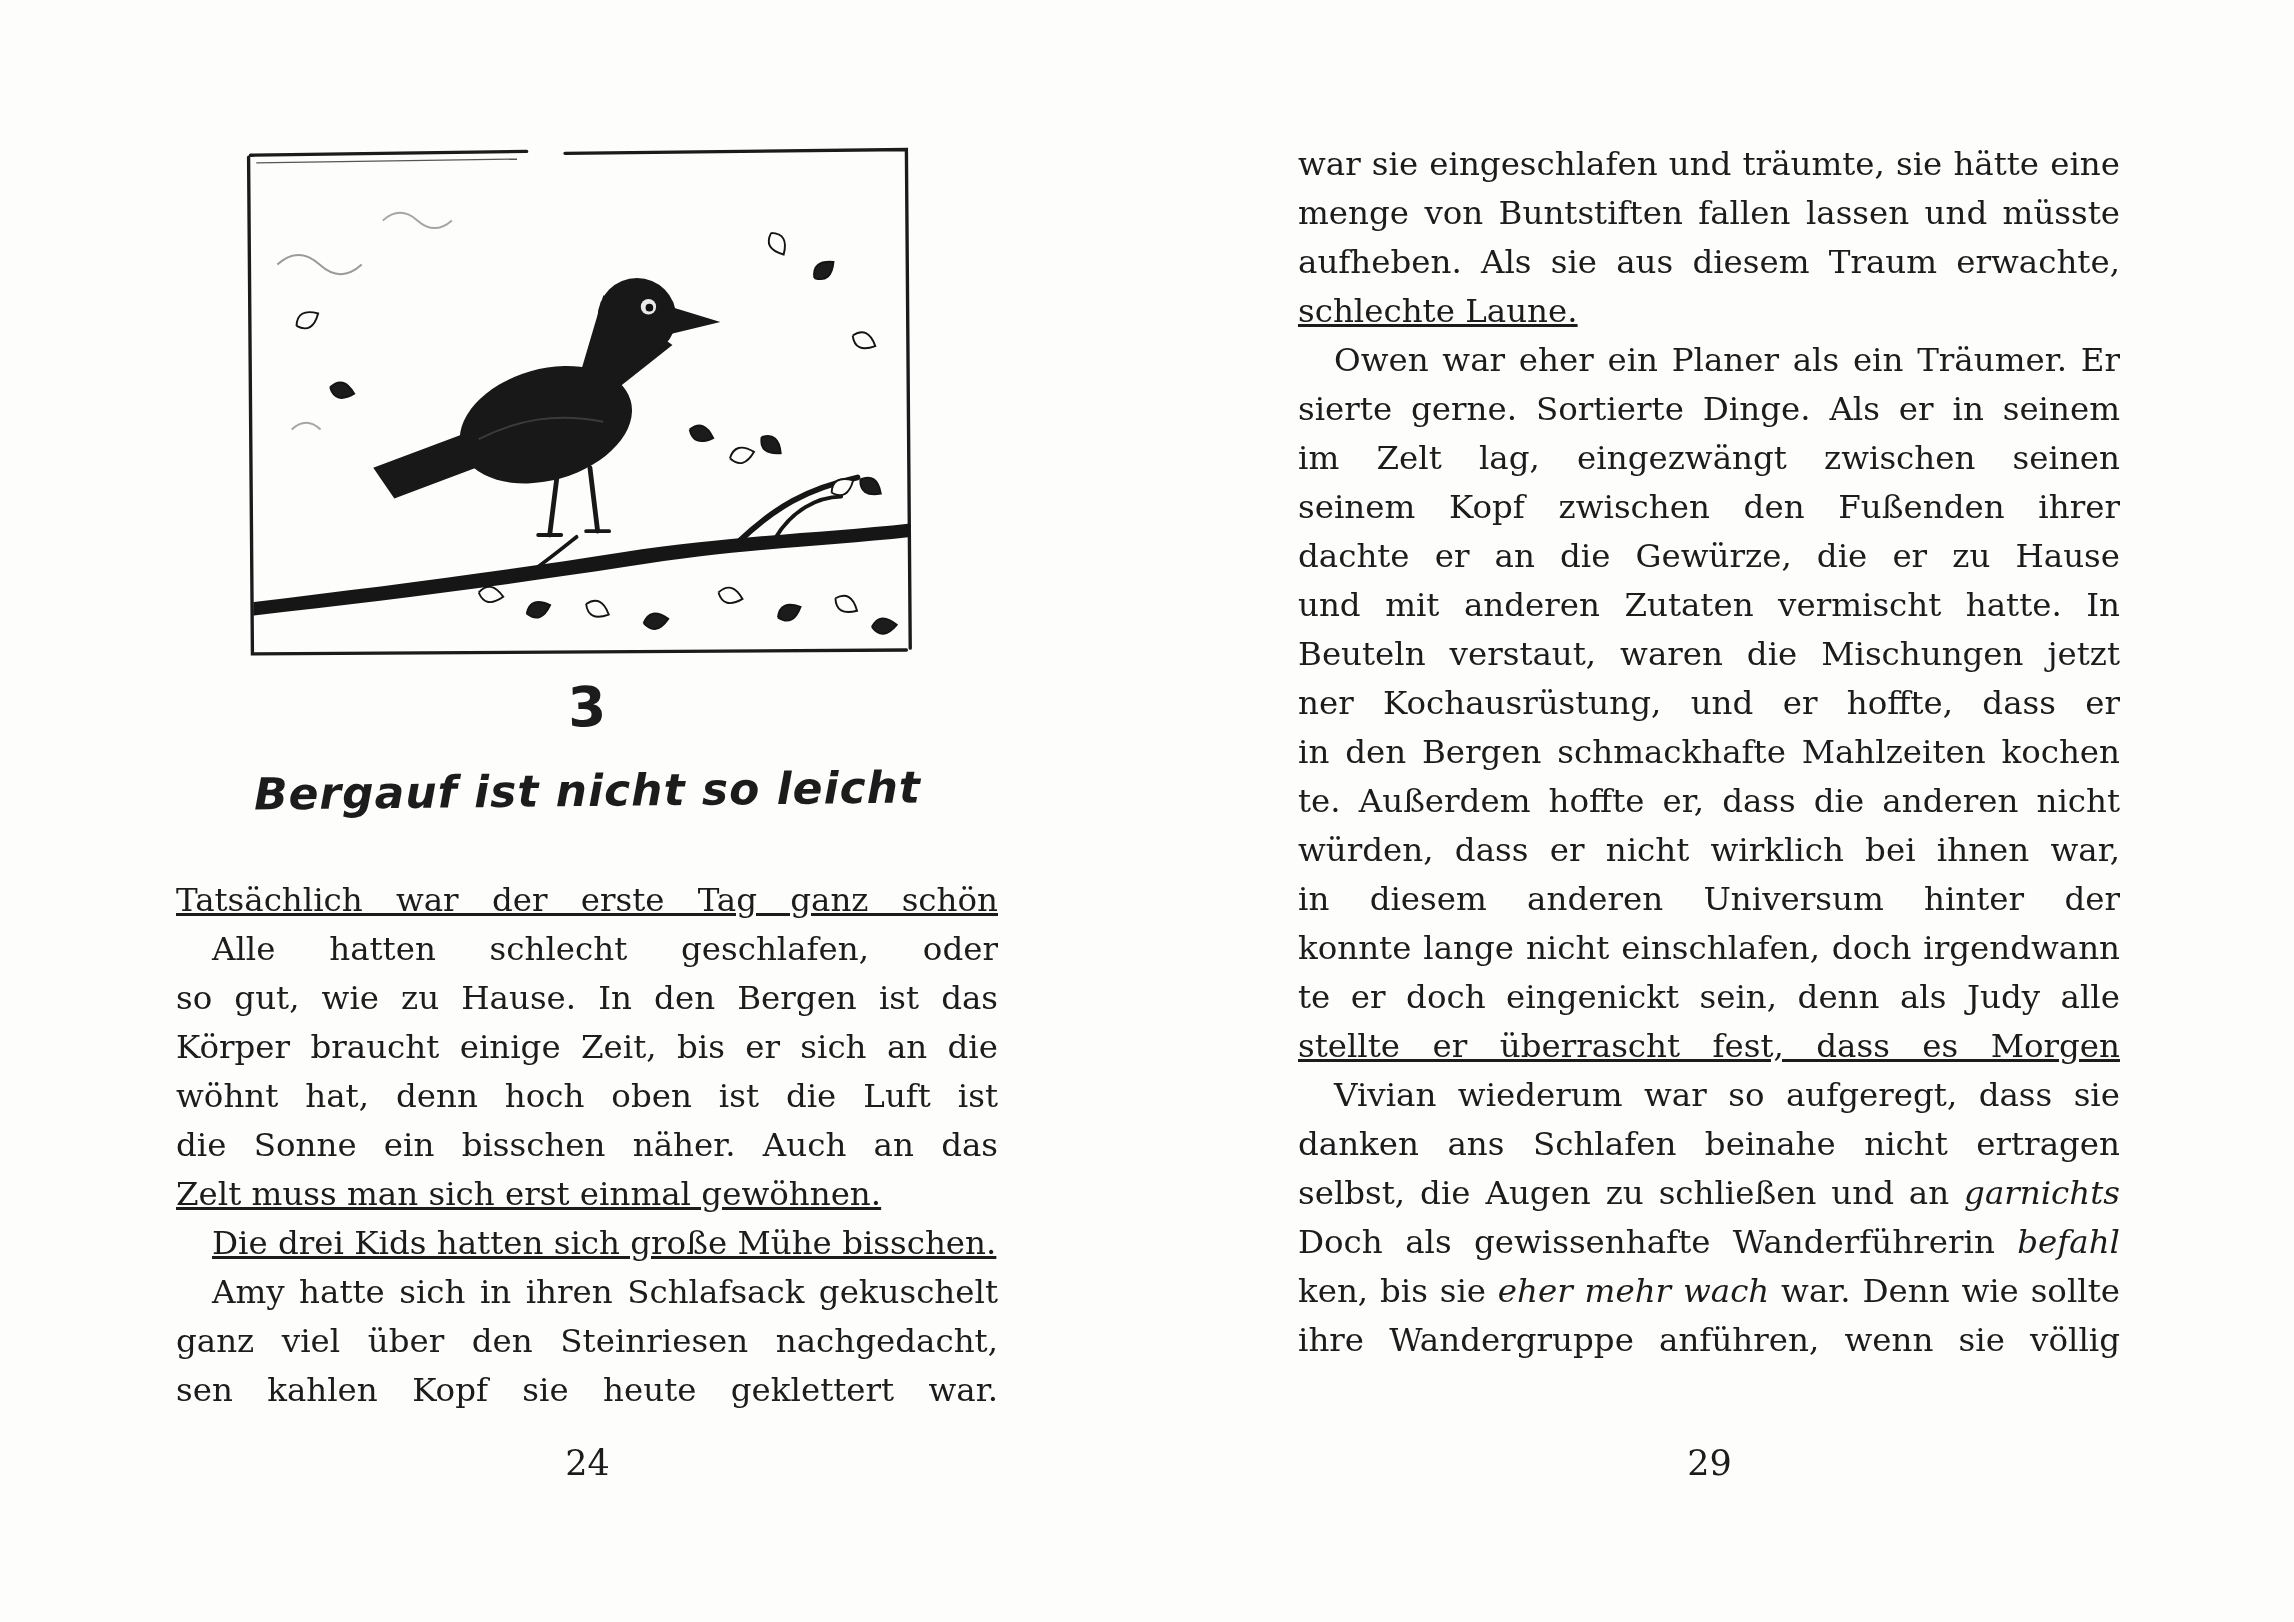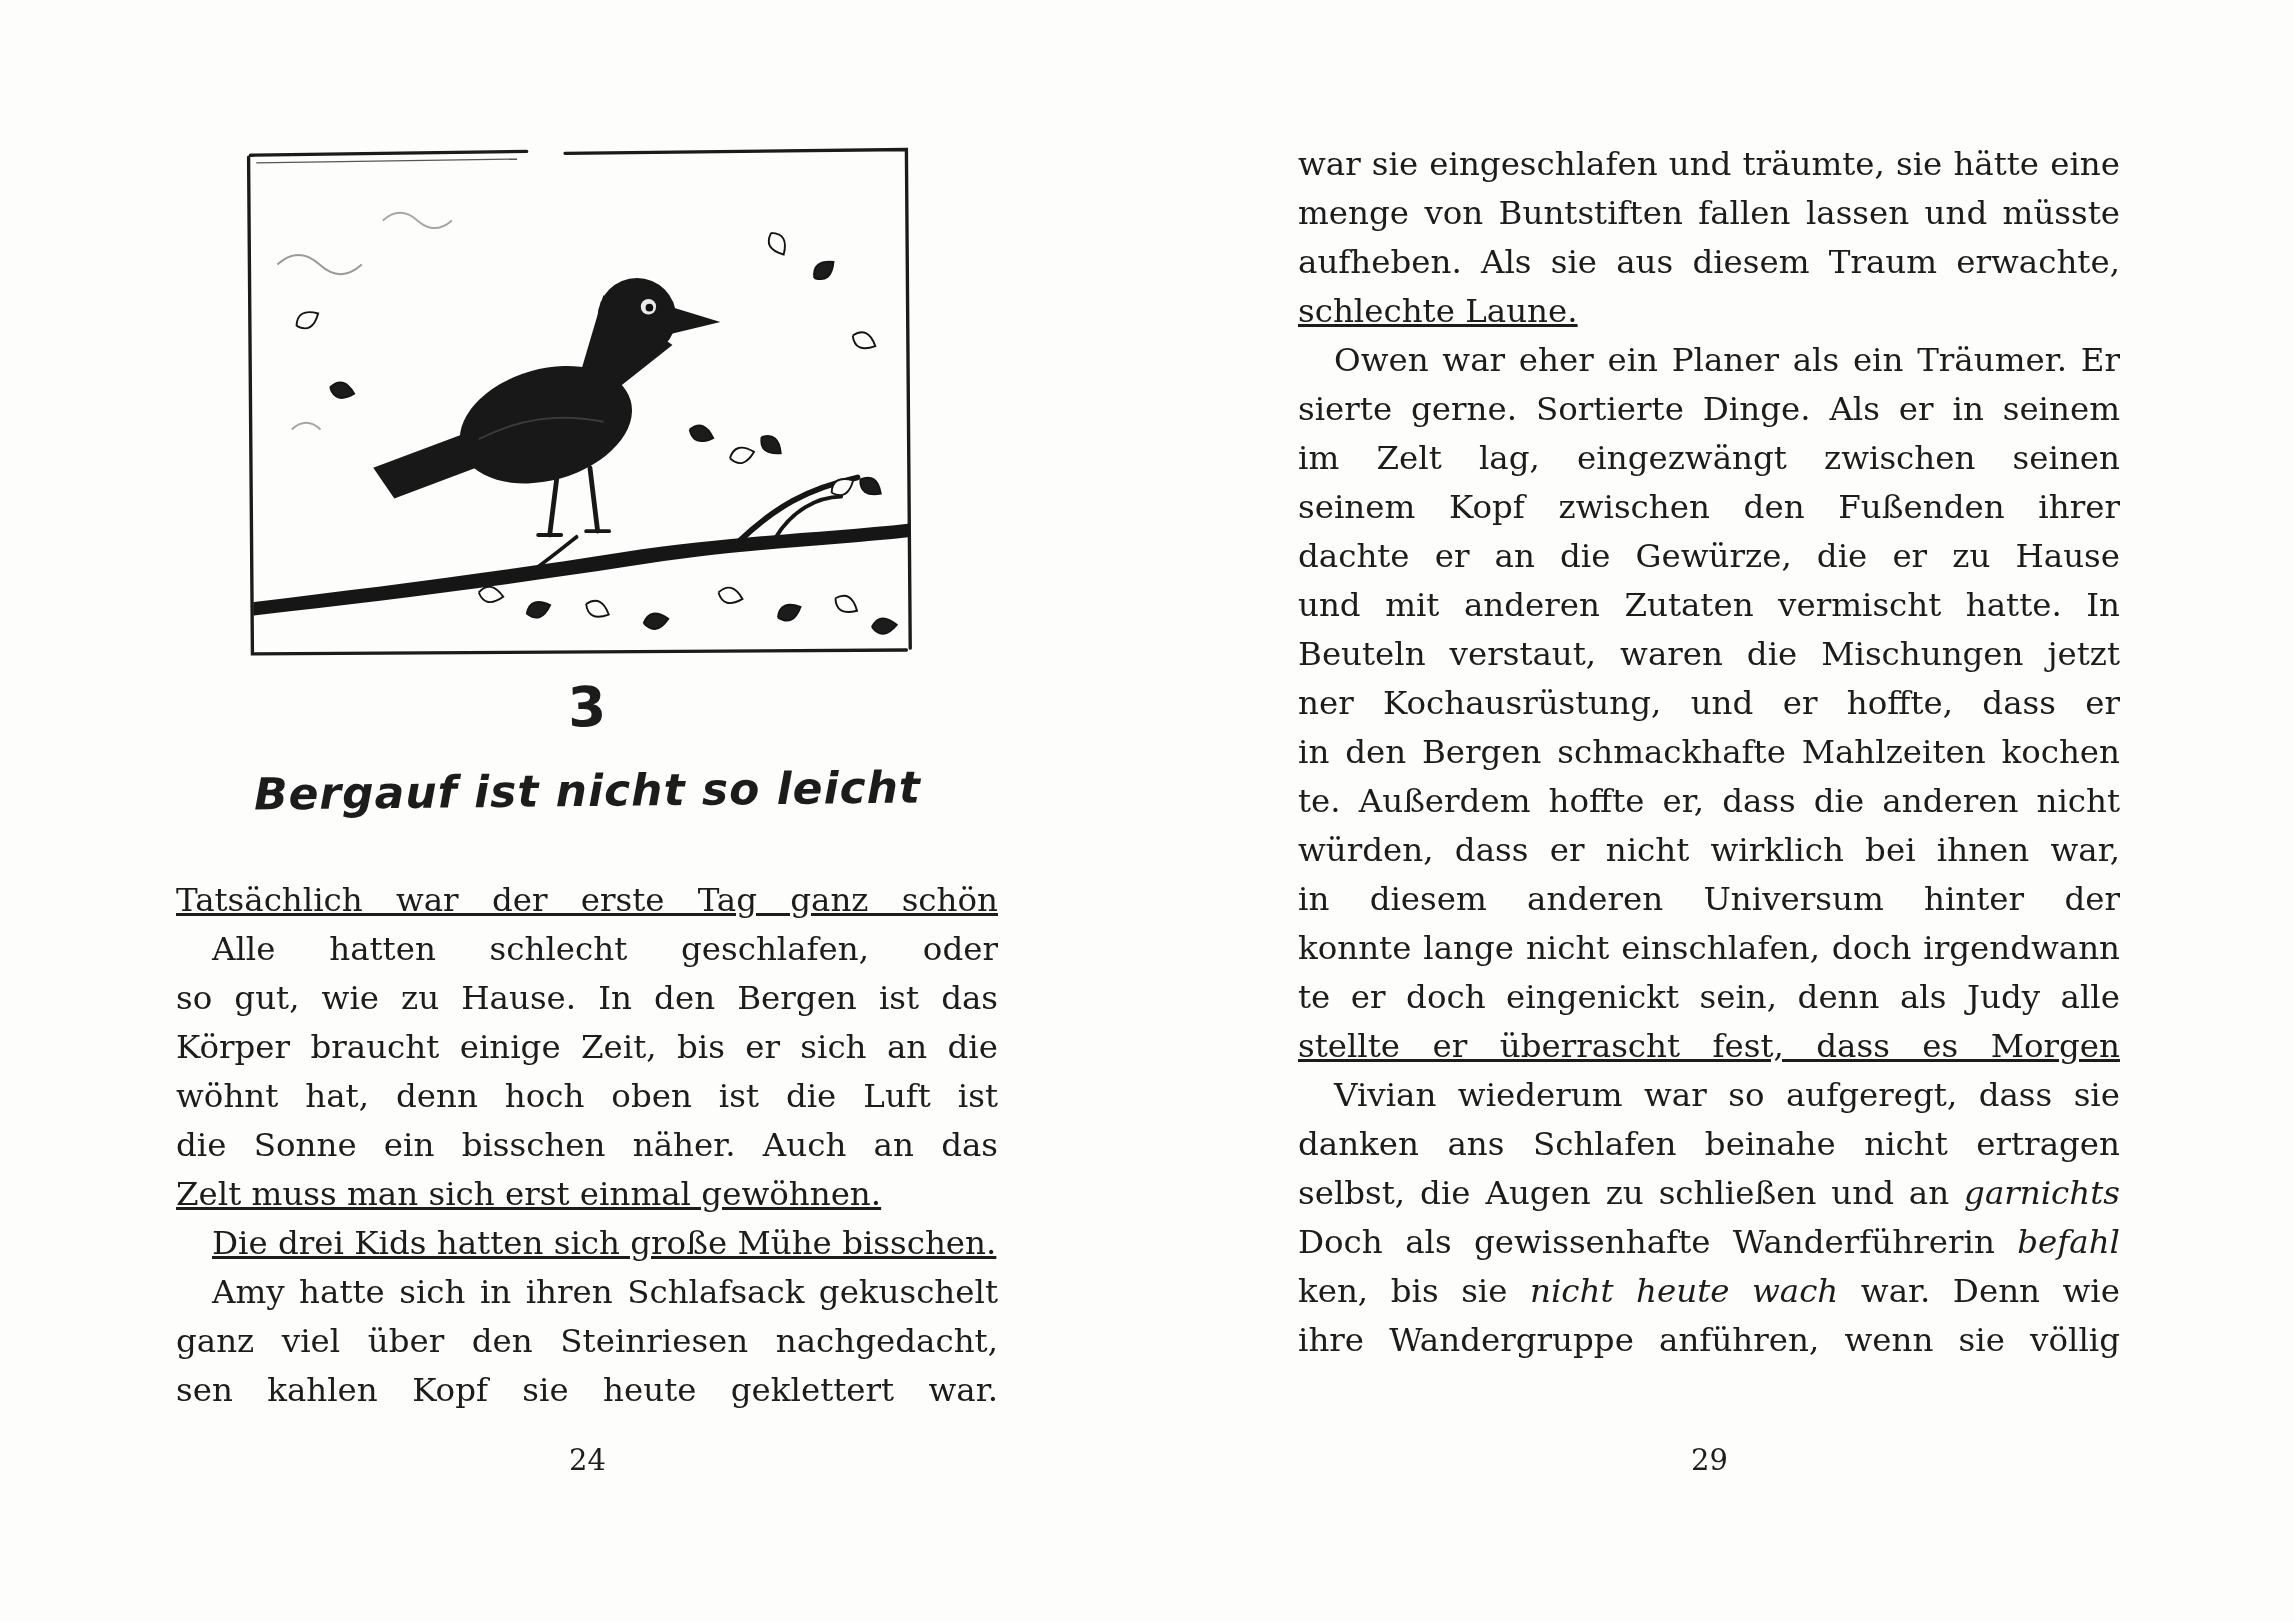--- a/index.html
+++ b/index.html
@@ -24,21 +24,21 @@
     font-weight:700; font-size:55px; transform:rotate(-2deg);
   }
   .chapter-title {
     position:absolute; left:138px; top:765px; width:899px;
     text-align:center; font-family:"DejaVu Sans", sans-serif;
     font-weight:700; font-style:italic; font-size:44px;
     letter-spacing:1px; transform:rotate(-0.6deg);
   }
   .page-number {
     position:absolute; top:1443px; width:115px; text-align:center;
-    font-family:"DejaVu Serif", serif; font-size:29px;
+    font-family:"DejaVu Serif", serif; font-size:35px;
   }
   #pn-left  { left:530px; }
   #pn-right { left:1652px; }
   .illustration { position:absolute; left:239px; top:141px; width:700px; height:553px; }
 </style>
 </head>
 <body>
 
 <div id="spread">
 
@@ -134,21 +134,21 @@
         <div class="line">te. Außerdem hoffte er, dass die anderen nicht merken</div>
         <div class="line">würden, dass er nicht wirklich bei ihnen war, sondern</div>
         <div class="line">in diesem anderen Universum hinter der Glaswand. Er</div>
         <div class="line">konnte lange nicht einschlafen, doch irgendwann muss-</div>
         <div class="line">te er doch eingenickt sein, denn als Judy alle weckte,</div>
         <div class="line last">stellte er überrascht fest, dass es Morgen geworden war.</div>
         <div class="line indent">Vivian wiederum war so aufgeregt, dass sie den Ge-</div>
         <div class="line">danken ans Schlafen beinahe nicht ertragen konnte.</div>
         <div class="line"><span>selbst, die Augen zu schließen und an </span><span class="it">garnichts</span></div>
         <div class="line"><span>Doch als gewissenhafte Wanderführerin </span><span class="it">befahl</span></div>
-        <div class="line"><span>ken, bis sie </span><span class="it">nicht heute wach</span><span> war. Denn wie sollte sie</span></div>
+        <div class="line"><span>ken, bis sie </span><span class="it">eher mehr wach</span><span> war. Denn wie sollte sie</span></div>
         <div class="line">ihre Wandergruppe anführen, wenn sie völlig erschöpft</div>
       </div>
 
     <div id="pn-right" class="page-number">29</div>
   </div>
 
 </div>
 
 
 </body></html>

